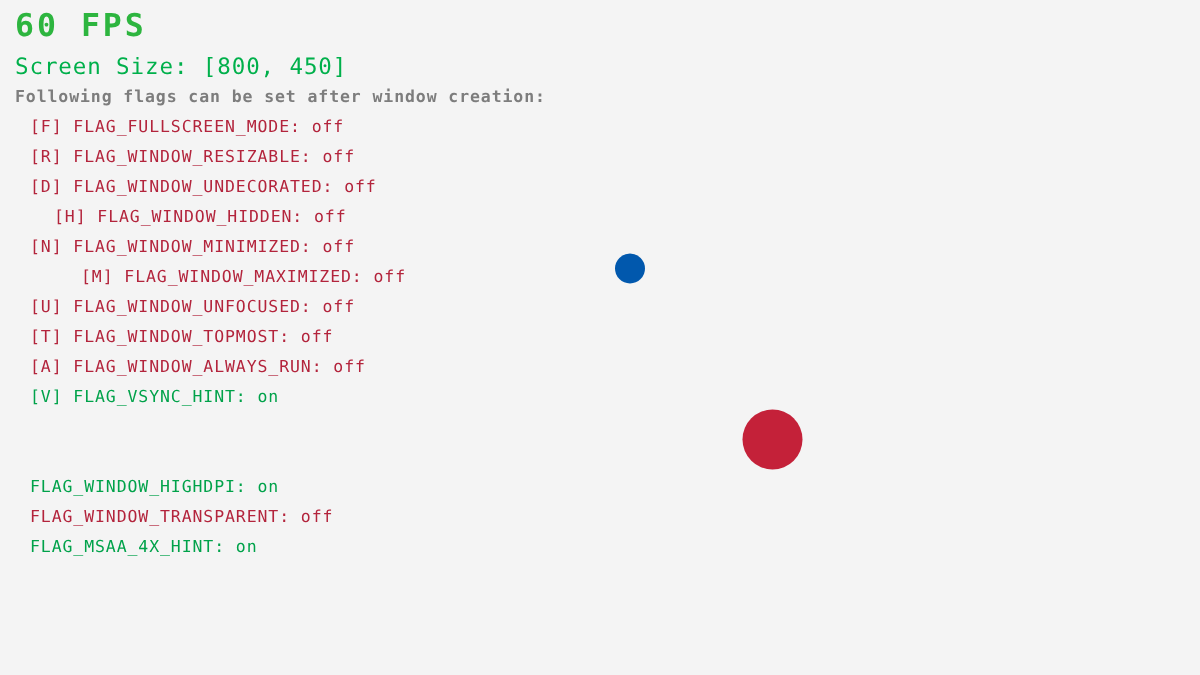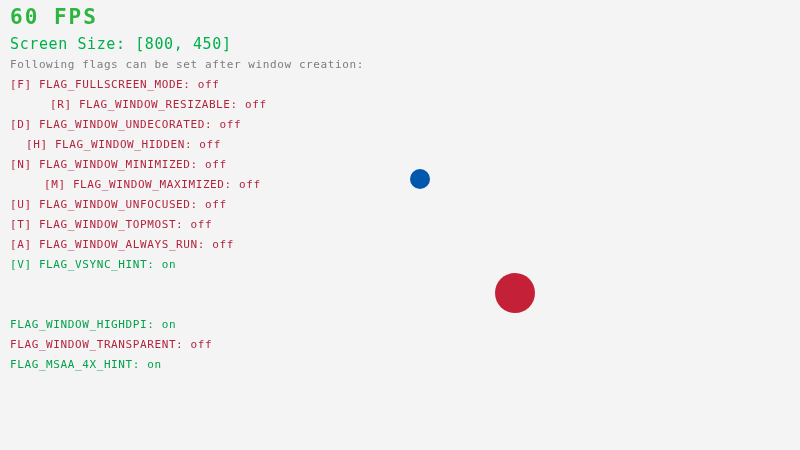--- a/index.html
+++ b/index.html
@@ -51,21 +51,21 @@
     font-size: 11px;
     line-height: 12px;
     letter-spacing: 0.6px;
     color: #7d7d7d;
     white-space: pre;
   }
   #section-after-header { top: 59px; }
   #section-before-header { top: 299px; }
 
   .flag-line {
-    left: 10px;
+    left: 20px;
     font-size: 11px;
     line-height: 12px;
     letter-spacing: 0.6px;
     white-space: pre;
   }
   .flag-on  { color: #00a24a; }
   .flag-off { color: #b3243c; }
 
   
   .ball {
@@ -88,25 +88,25 @@
 </style>
 </head>
 <body style="background: rgb(244, 244, 244);">
 
 <div id="app-canvas" style="background: rgb(244, 244, 244);">
 
   <div class="abs fps-counter" style="color: rgb(45, 181, 63);">60 FPS</div>
 
   <div class="abs screen-size" style="color: rgb(0, 176, 75);">Screen Size: [800, 450]</div>
 
-  <div class="abs section-header" id="section-after-header" style="color: rgb(125, 125, 125);">Following flags can be set after window creation:</div>
+  <div class="abs section-header" id="section-after-header" style="color: rgb(125, 125, 125); font-weight: bold;">Following flags can be set after window creation:</div>
 
   <div id="after-creation-flag-list">
       <div class="abs flag-line flag-off" style="top: 79px; color: rgb(179, 36, 60);">[F] FLAG_FULLSCREEN_MODE: off</div>
-      <div class="abs flag-line flag-off" style="top: 99px; color: rgb(179, 36, 60); margin-left: 40px;">[R] FLAG_WINDOW_RESIZABLE: off</div>
+      <div class="abs flag-line flag-off" style="top: 99px; color: rgb(179, 36, 60);">[R] FLAG_WINDOW_RESIZABLE: off</div>
       <div class="abs flag-line flag-off" style="top: 119px; color: rgb(179, 36, 60);">[D] FLAG_WINDOW_UNDECORATED: off</div>
       <div class="abs flag-line flag-off" style="top: 139px; color: rgb(179, 36, 60); margin-left: 16px;">[H] FLAG_WINDOW_HIDDEN: off</div>
       <div class="abs flag-line flag-off" style="top: 159px; color: rgb(179, 36, 60);">[N] FLAG_WINDOW_MINIMIZED: off</div>
       <div class="abs flag-line flag-off" style="top: 179px; color: rgb(179, 36, 60); margin-left: 34px;">[M] FLAG_WINDOW_MAXIMIZED: off</div>
       <div class="abs flag-line flag-off" style="top: 199px; color: rgb(179, 36, 60);">[U] FLAG_WINDOW_UNFOCUSED: off</div>
       <div class="abs flag-line flag-off" style="top: 219px; color: rgb(179, 36, 60);">[T] FLAG_WINDOW_TOPMOST: off</div>
       <div class="abs flag-line flag-off" style="top: 239px; color: rgb(179, 36, 60);">[A] FLAG_WINDOW_ALWAYS_RUN: off</div>
       <div class="abs flag-line flag-on" style="top: 259px; color: rgb(0, 162, 74);">[V] FLAG_VSYNC_HINT: on</div>
     </div>
 

